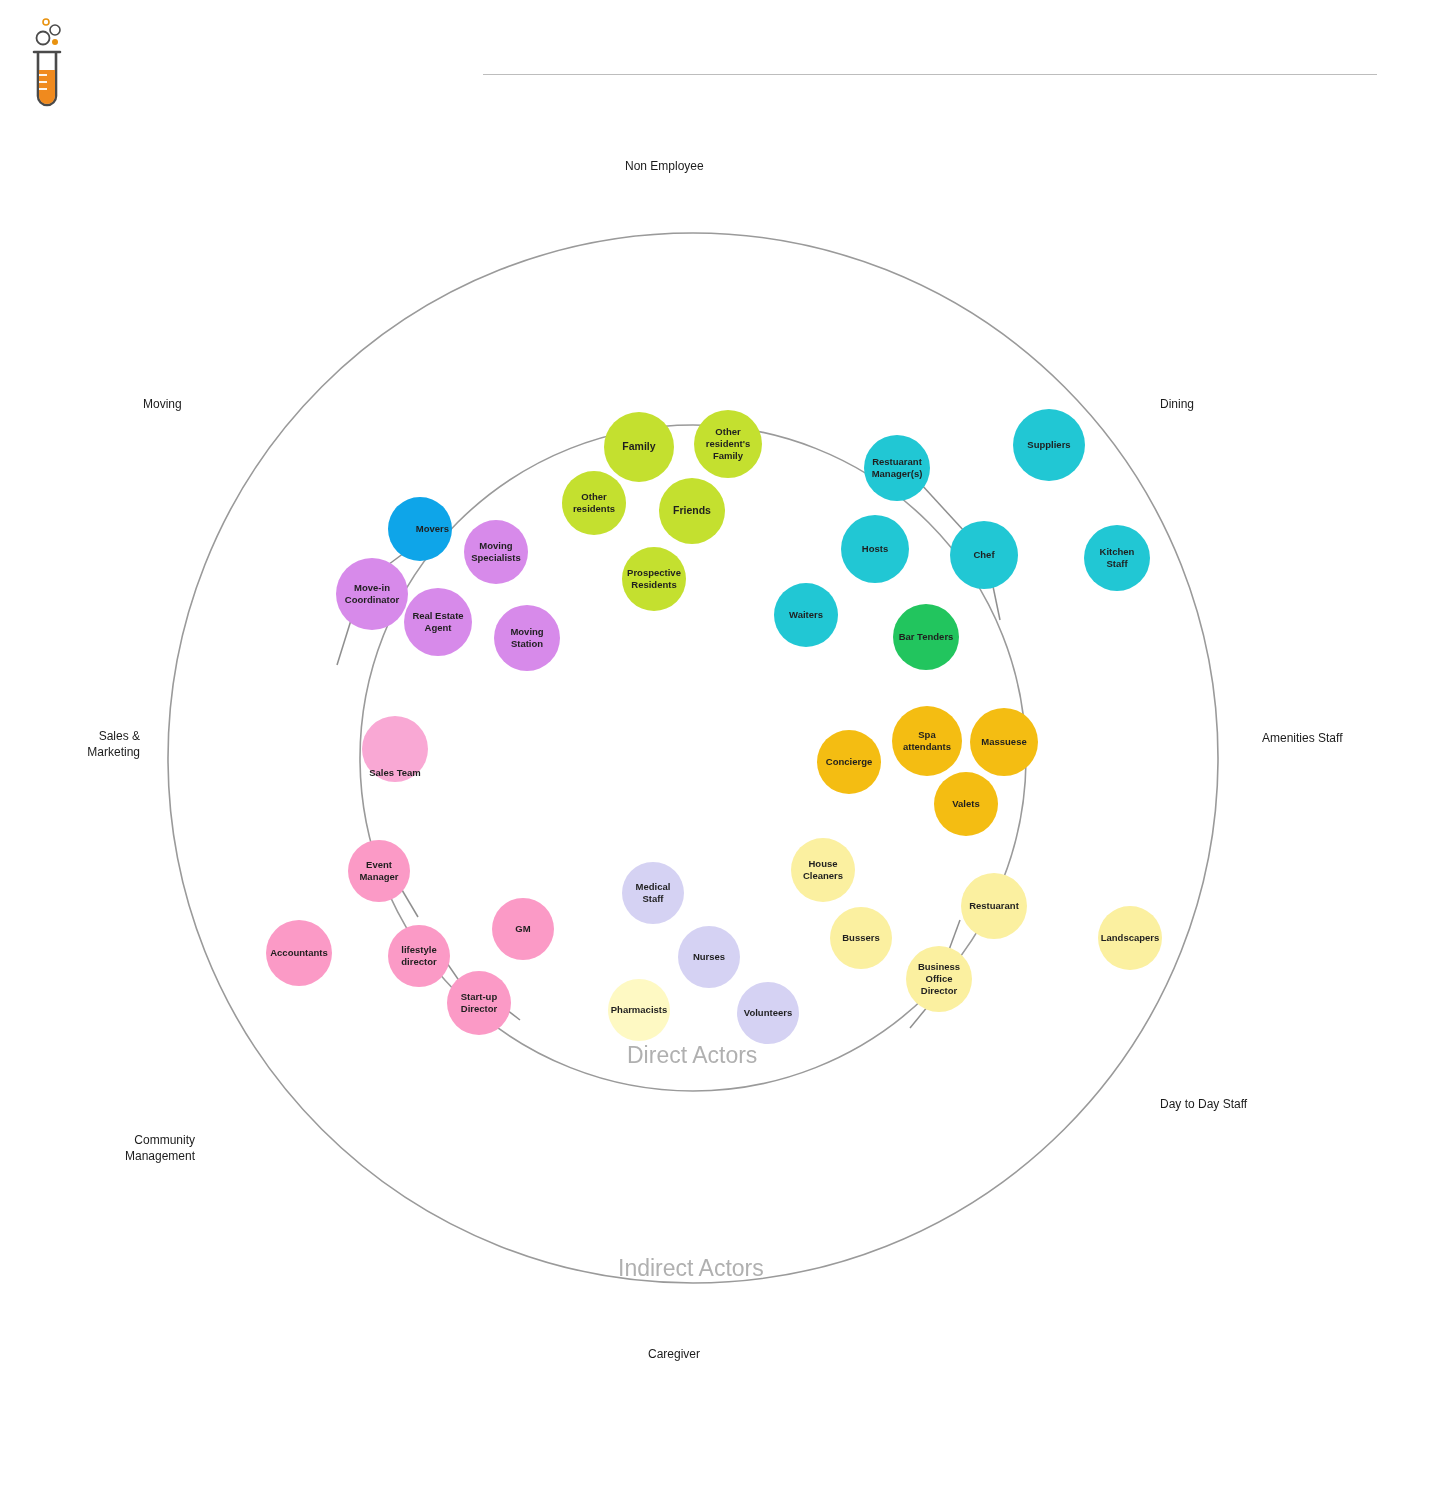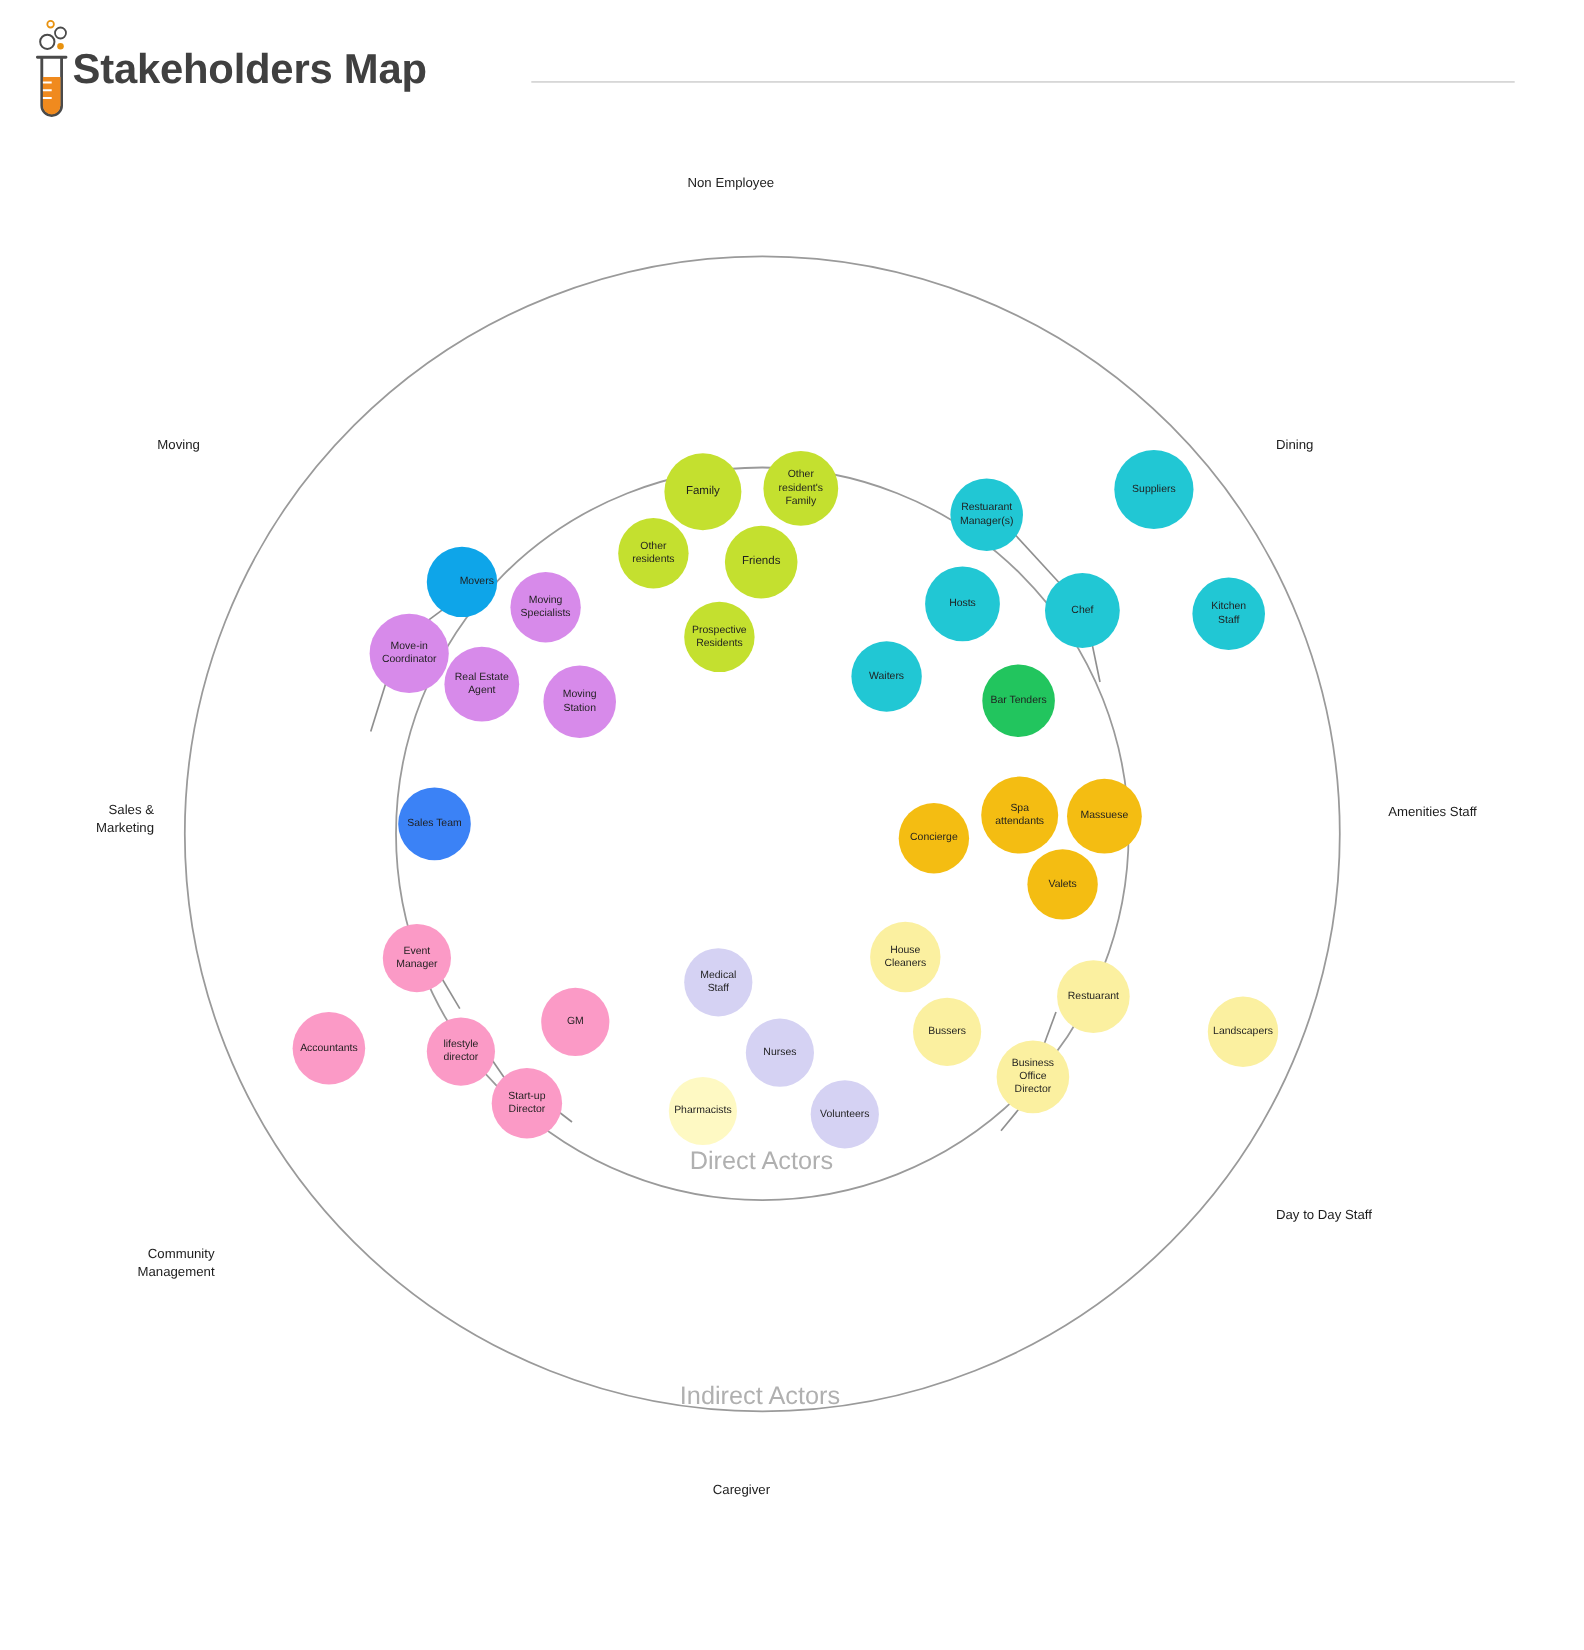--- a/index.html
+++ b/index.html
@@ -91,20 +91,21 @@
   }
 
   
   .bubble {
     position: absolute;
     border-radius: 50%;
     display: flex;
     align-items: center;
     justify-content: center;
     padding: 3px;
+    font-weight: bold;
   }
   .bubble .node-label {
     font-size: 9.5px;
     color: #1f1f1f;
     text-align: center;
     line-height: 1.25;
     white-space: pre-line;
   }
   .bubble.big .node-label { font-size: 10.5px; }
 </style>
@@ -122,21 +123,20 @@
         <circle cx="31" cy="26" r="3" fill="#e8920f"></circle>
         <path d="M10 36 h26 M14 36 v44 a9 9 0 0 0 18 0 v-44" fill="#ffffff" stroke="#4a4a4a" stroke-width="2.6" stroke-linecap="round" stroke-linejoin="round"></path>
         <path d="M15 54 v26 a8 8 0 0 0 16 0 v-26 z" fill="#f08a1e"></path>
         <g stroke="#ffffff" stroke-width="1.8">
           <line x1="15" y1="59" x2="23" y2="59"></line>
           <line x1="15" y1="66" x2="23" y2="66"></line>
           <line x1="15" y1="73" x2="23" y2="73"></line>
         </g>
       </svg>
     </span>
-    <div class="page-title">Stakeholders Map</div>
     <div class="header-rule"></div>
   </div>
 
   <div class="canvas">
 
     <svg class="ring-svg" viewBox="0 0 1440 1380" xmlns="http://www.w3.org/2000/svg">
 
       <circle cx="693" cy="638" r="525" fill="none" stroke="#9a9a9a" stroke-width="1.6"></circle>
 
       <circle cx="693" cy="638" r="333" fill="none" stroke="#9a9a9a" stroke-width="1.6"></circle>
@@ -262,21 +262,21 @@
     </div>
     <div class="bubble" style="left:906px; top:826px; width:66px; height:66px; background:#fbf0a0;">
       <span class="node-label">Business
 Office
 Director</span>
     </div>
     <div class="bubble" style="left:1098px; top:786px; width:64px; height:64px; background:#fbf0a0;">
       <span class="node-label">Landscapers</span>
     </div>
 
-    <div class="bubble" style="left:362px; top:596px; width:66px; height:66px; background:#3b82f6;">
+    <div class="bubble" style="left:362px; top:596px; width:66px; height:66px; background:#f9a8d4;align-items:flex-end;">
       <span class="node-label">Sales Team</span>
     </div>
 
     <div class="bubble" style="left:348px; top:720px; width:62px; height:62px; background:#fb9ac6;">
       <span class="node-label">Event
 Manager</span>
     </div>
     <div class="bubble" style="left:492px; top:778px; width:62px; height:62px; background:#fb9ac6;">
       <span class="node-label">GM</span>
     </div>

